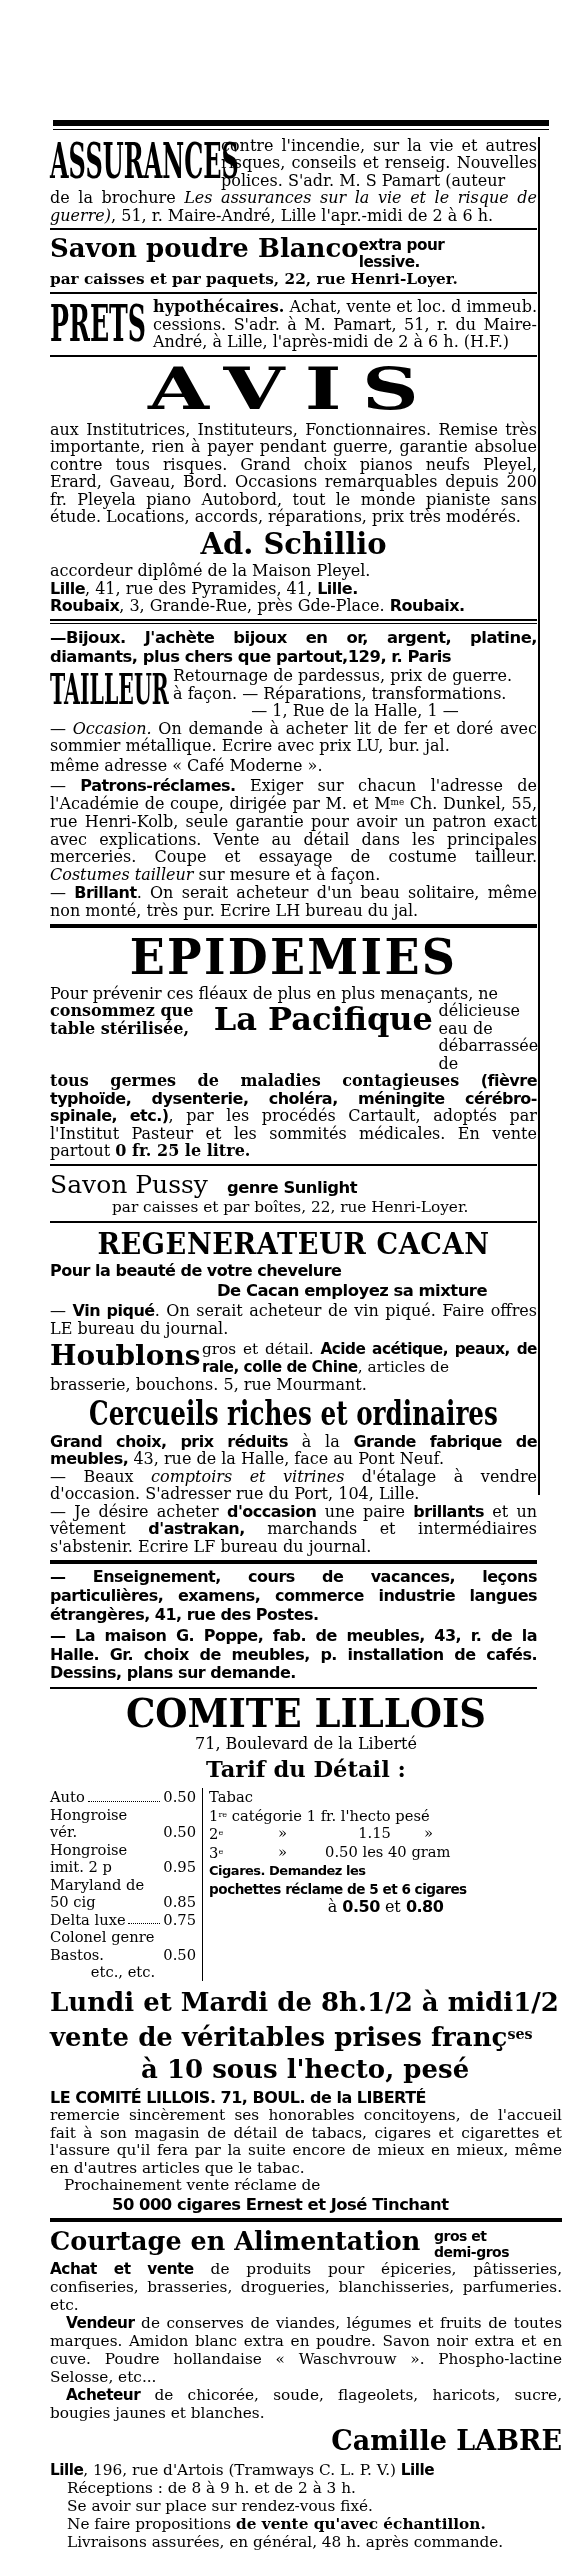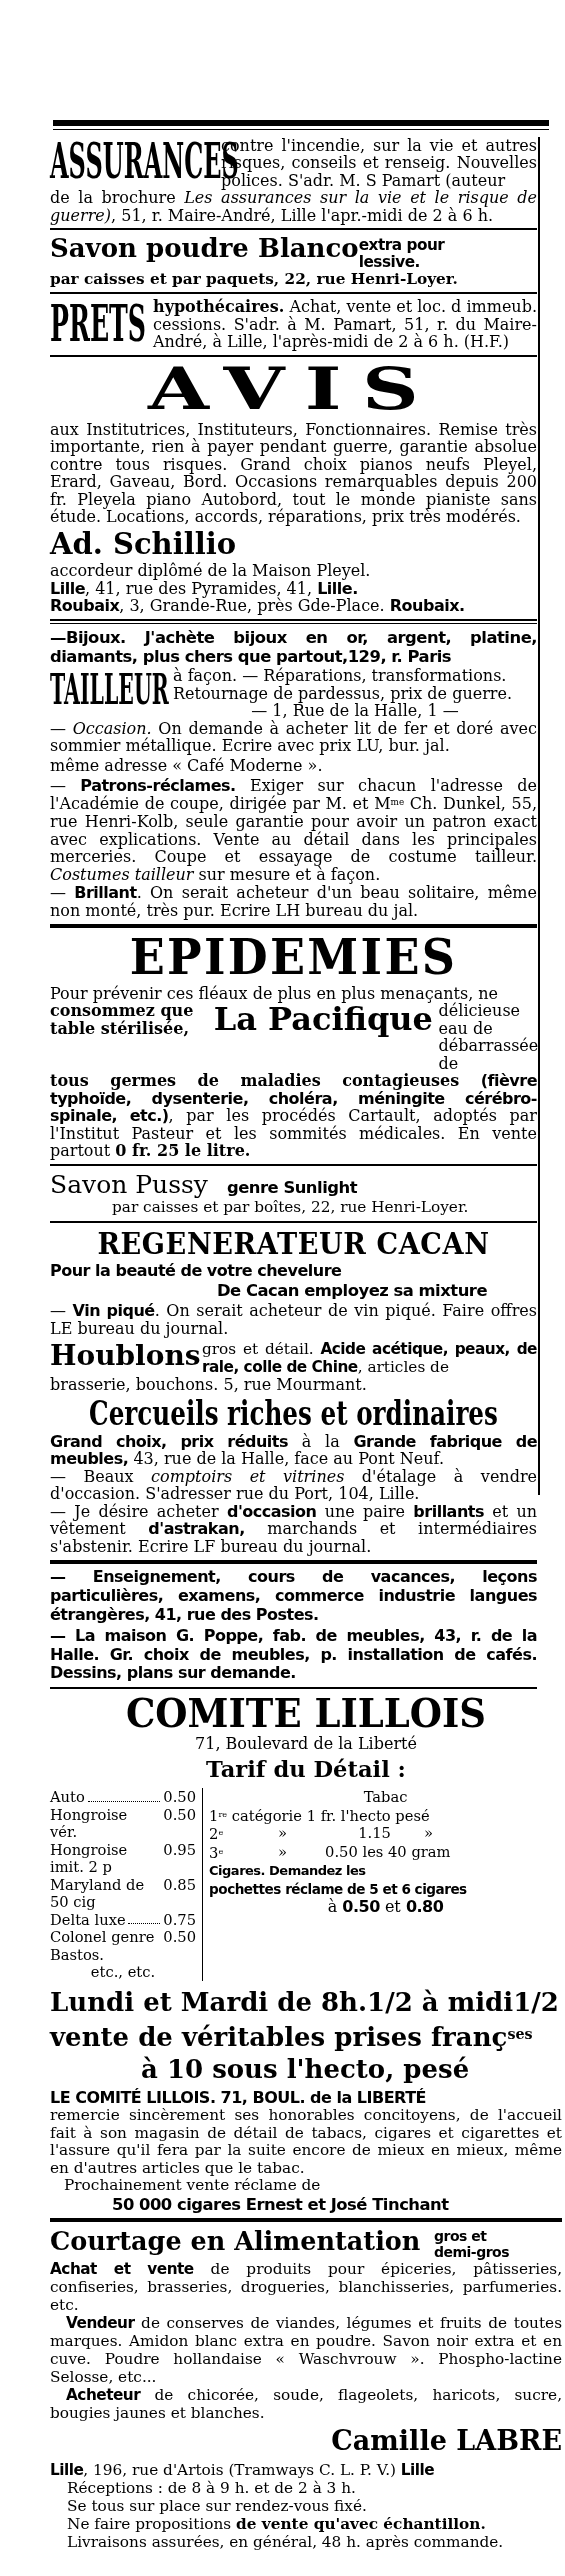--- a/index.html
+++ b/index.html
@@ -25,42 +25,42 @@
   .mast{border-top:6.2px solid #000;border-bottom:1.7px solid #000;height:2.8px;width:496px;margin-left:3.4px}
   .vrule{position:absolute;left:538px;top:137px;width:1.7px;height:1358px;background:#000}
   
   .hw-ass{width:171px;height:50px;flex:none}
   .h-ass{font-weight:bold;font-size:40px;transform:scale(.60,1.22);transform-origin:0 0;white-space:nowrap;line-height:40px}
   .hw-prets{width:103px;height:52px;flex:none}
   .h-prets{font-weight:bold;font-size:36px;transform:scale(.70,1.40);transform-origin:0 0;white-space:nowrap;line-height:36px}
   .hw-tail{width:123px;height:45px;flex:none}
   .h-tail{font-weight:bold;font-size:33px;transform:scale(.62,1.32);transform-origin:0 0;white-space:nowrap;line-height:33px}
   .avis-title{font-weight:bold;font-size:57px;line-height:54px;letter-spacing:14.7px;width:fit-content;margin:2.3px auto 5.7px;transform:scale(1.38,1.02);transform-origin:center top}
-  .schillio-title{font-weight:bold;font-size:29px;line-height:33px;text-align:left;margin:2.3px 0 1.1px}
+  .schillio-title{font-weight:bold;font-size:29px;line-height:33px;text-align:center;margin:2.3px 0 1.1px}
   .blanco-title{font-weight:bold;font-size:26px;line-height:28px;white-space:nowrap}
   .tagblock{flex:1;text-align:left;font-size:15.3px;line-height:17px;padding-top:2.3px}
   .app-title{font-weight:bold;font-size:29px;line-height:33px;width:222px;flex:none;white-space:nowrap}
   .epid-title{font-weight:bold;font-size:46px;line-height:49px;letter-spacing:2.3px;text-align:center;transform:scaleY(1.06);transform-origin:center top;margin:2.3px 0 3.4px}
   .brand{font-weight:bold;font-size:32px;line-height:34px;white-space:nowrap;padding:0 5.7px}
   .pussy-title{font-weight:normal;font-size:25px;line-height:29px;white-space:nowrap}
   .cacan-title{font-weight:bold;font-size:28px;line-height:31px;letter-spacing:0.6px;text-align:center;transform:scale(.97,1.08);transform-origin:center top;margin:1.1px 0 4.5px}
   .houb-title{font-weight:bold;font-size:28px;line-height:32px;width:152px;flex:none}
   .cerc-title{font-weight:bold;font-size:28px;line-height:33px;text-align:center;transform:scale(.88,1.18);transform-origin:center top;margin:1.1px 0 5.7px}
   .comite-title{font-weight:bold;font-size:37px;line-height:40px;text-align:center;transform:scaleY(1.04);transform-origin:center top;margin:3.4px 0 1.1px}
   .comite-addr{font-size:16px;line-height:19px;text-align:center}
   .tarif-title{font-weight:bold;font-size:22.6px;line-height:27px;text-align:center;margin-top:2.3px}
   .tarif{display:flex;margin-top:5.7px}
   .tleft{width:146px;flex:none}
-  .trow{display:flex;font-size:14.7px;line-height:17.5px}
+  .trow{display:flex;align-items:flex-end;font-size:14.7px;line-height:17.5px}
   .ldr{flex:1;border-bottom:1.7px dotted #000;margin:0 2.8px 4px}
   .tprice{width:33px;text-align:right;flex:none}
   .tfoot{text-align:center;font-size:14.7px;line-height:18px}
   .tdiv{width:1.7px;background:#000;margin:0 5.7px;flex:none;align-self:stretch}
   .tright{flex:1;font-size:14.7px;line-height:17.5px}
-  .thead{text-align:center}
+  .thead{text-align:left}
   .g4{display:grid;grid-template-columns:31px 85px 99px 1fr}
   .big{font-weight:bold;font-size:26px;line-height:32px;white-space:nowrap}
   .court-title{font-weight:bold;font-size:25.5px;line-height:28px;white-space:nowrap}
   .court-tag{font-size:14px;line-height:16px;padding-top:1.1px;margin-left:13.6px}
   .labre-title{font-weight:bold;font-size:27px;line-height:31px;text-align:right;margin:3.4px 0 4.5px}
   .indent{padding-left:17px}
 </style>
 </head>
 <body>
 
@@ -118,22 +118,22 @@
   <div class="rl-dbl"></div>
 
   <p class="bs just" style="font-size:16.4px;line-height:19px">—Bijoux. J'achète bijoux en or, argent, platine, diamants, plus chers que partout,129, r. Paris</p>
 
   <section style="margin-top:1.1px">
     <div class="row">
       <div class="hw-tail">
           <div class="h-tail">TAILLEUR</div>
         </div>
       <div style="flex:1">
+        <p>Retournage de pardessus, prix de guerre.</p>
         <p>à façon. — Réparations, transformations.</p>
-        <p>Retournage de pardessus, prix de guerre.</p>
         <p style="text-align:center">— 1, Rue de la Halle, 1 —</p>
       </div>
     </div>
   </section>
 
   <p class="just"><span>— </span><span class="it">Occasion.</span><span> On demande à acheter lit de fer et doré avec sommier métallique. Ecrire avec prix LU, bur. jal.</span></p>
 
   <section style="margin-top:2.3px">
     <p>même adresse « Café Moderne ».</p>
   </section>
@@ -282,19 +282,19 @@
         <div>demi-gros</div>
       </div>
     </div>
     <p class="just" style="font-size:15.3px;line-height:18px"><span class="bs">Achat et vente</span><span> de produits pour épiceries, pâtisseries, confiseries, brasseries, drogueries, blanchisseries, parfumeries. etc.</span></p>
     <p class="just" style="font-size:15.3px;line-height:18px;text-indent:16px"><span class="bs">Vendeur</span><span> de conserves de viandes, légumes et fruits de toutes marques. Amidon blanc extra en poudre. Savon noir extra et en cuve. Poudre hollandaise « Waschvrouw ». Phospho-lactine Selosse, etc...</span></p>
     <p class="just" style="font-size:15.3px;line-height:18px;text-indent:16px"><span class="bs">Acheteur</span><span> de chicorée, soude, flageolets, haricots, sucre, bougies jaunes et blanches.</span></p>
 
     <div class="labre-title">Camille LABRE</div>
     <p style="font-size:15.3px;line-height:18px"><span class="bs">Lille</span><span>, 196, rue d'Artois (Tramways C. L. P. V.) </span><span class="bs">Lille</span></p>
     <p class="indent" style="font-size:15.3px;line-height:18px">Réceptions : de 8 à 9 h. et de 2 à 3 h.</p>
-    <p class="indent" style="font-size:15.3px;line-height:18px">Se tous sur place sur rendez-vous fixé.</p>
+    <p class="indent" style="font-size:15.3px;line-height:18px">Se avoir sur place sur rendez-vous fixé.</p>
     <p class="indent" style="font-size:15.3px;line-height:18px"><span>Ne faire propositions </span><span class="b">de vente qu'avec échantillon.</span></p>
     <p class="indent" style="font-size:15.3px;line-height:18px">Livraisons assurées, en général, 48 h. après commande.</p>
   </section>
 
 </div>
 
 
 </body></html>

